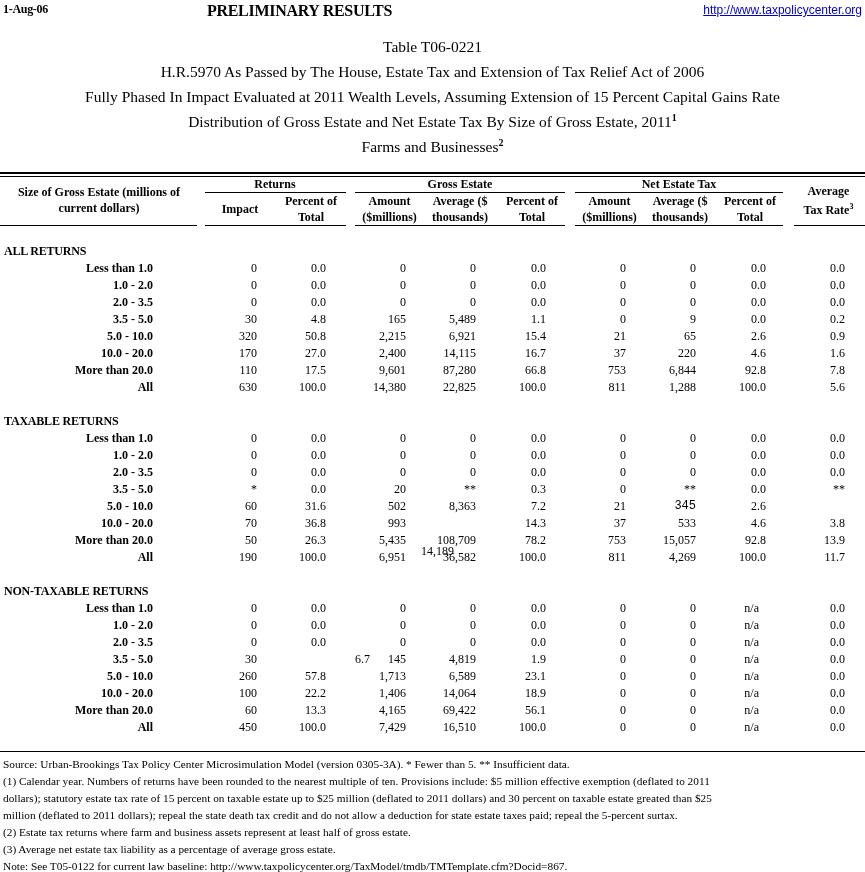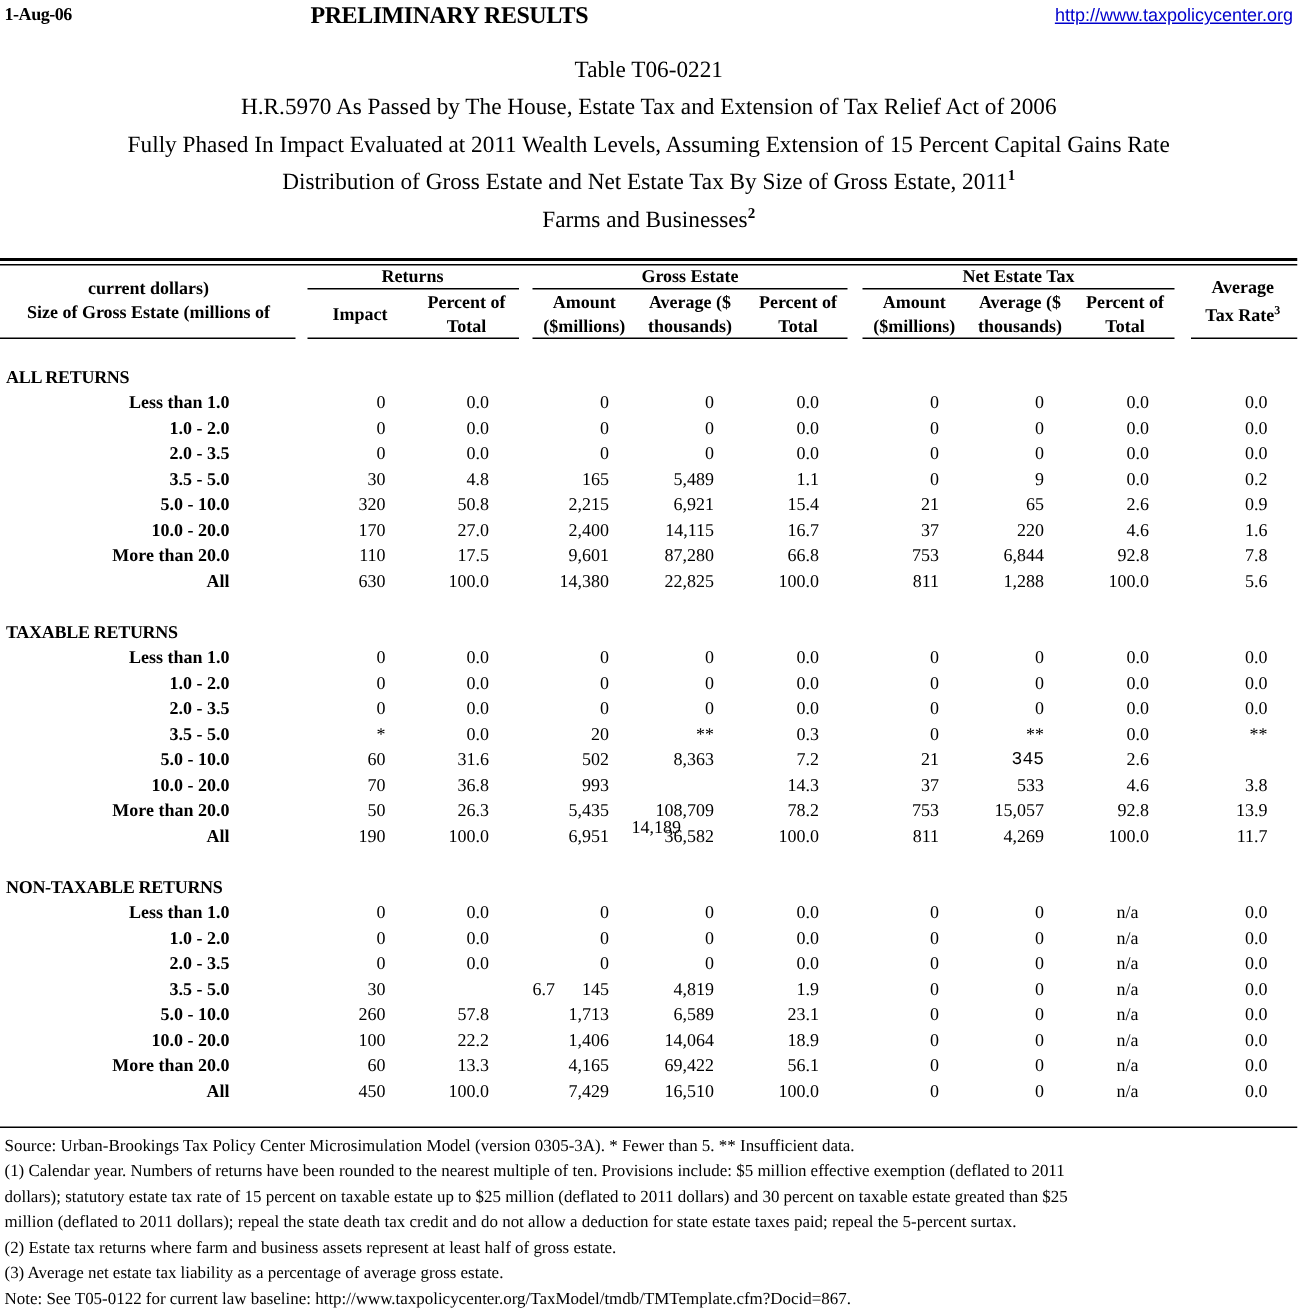--- a/index.html
+++ b/index.html
@@ -42,22 +42,22 @@
   <div>H.R.5970 As Passed by The House, Estate Tax and Extension of Tax Relief Act of 2006</div>
   <div>Fully Phased In Impact Evaluated at 2011 Wealth Levels, Assuming Extension of 15 Percent Capital Gains Rate</div>
   <div><span>Distribution of Gross Estate and Net Estate Tax By Size of Gross Estate, 2011</span><sup>1</sup></div>
   <div><span>Farms and Businesses</span><sup>2</sup></div>
 </div>
 
 <div class="rule" style="left:0;top:172px;width:865px;height:2px;"></div>
 <div class="rule" style="left:0;top:176px;width:865px;height:1px;"></div>
 
 <div class="hdr" style="left:0;top:184px;width:198px;">
+  <div>Size of Gross Estate (millions of</div>
   <div>current dollars)</div>
-  <div>Size of Gross Estate (millions of</div>
 </div>
 <div class="hdr" style="left:205px;top:176px;width:140px;">Returns</div>
 <div class="hdr" style="left:355px;top:176px;width:210px;">Gross Estate</div>
 <div class="hdr" style="left:575px;top:176px;width:208px;">Net Estate Tax</div>
 
 <div class="rule" style="left:205px;top:192px;width:141px;height:1px;"></div>
 <div class="rule" style="left:355px;top:192px;width:210px;height:1px;"></div>
 <div class="rule" style="left:575px;top:192px;width:208px;height:1px;"></div>
 
 <div class="hdr" style="left:205px;top:201px;width:70px;">Impact</div>

